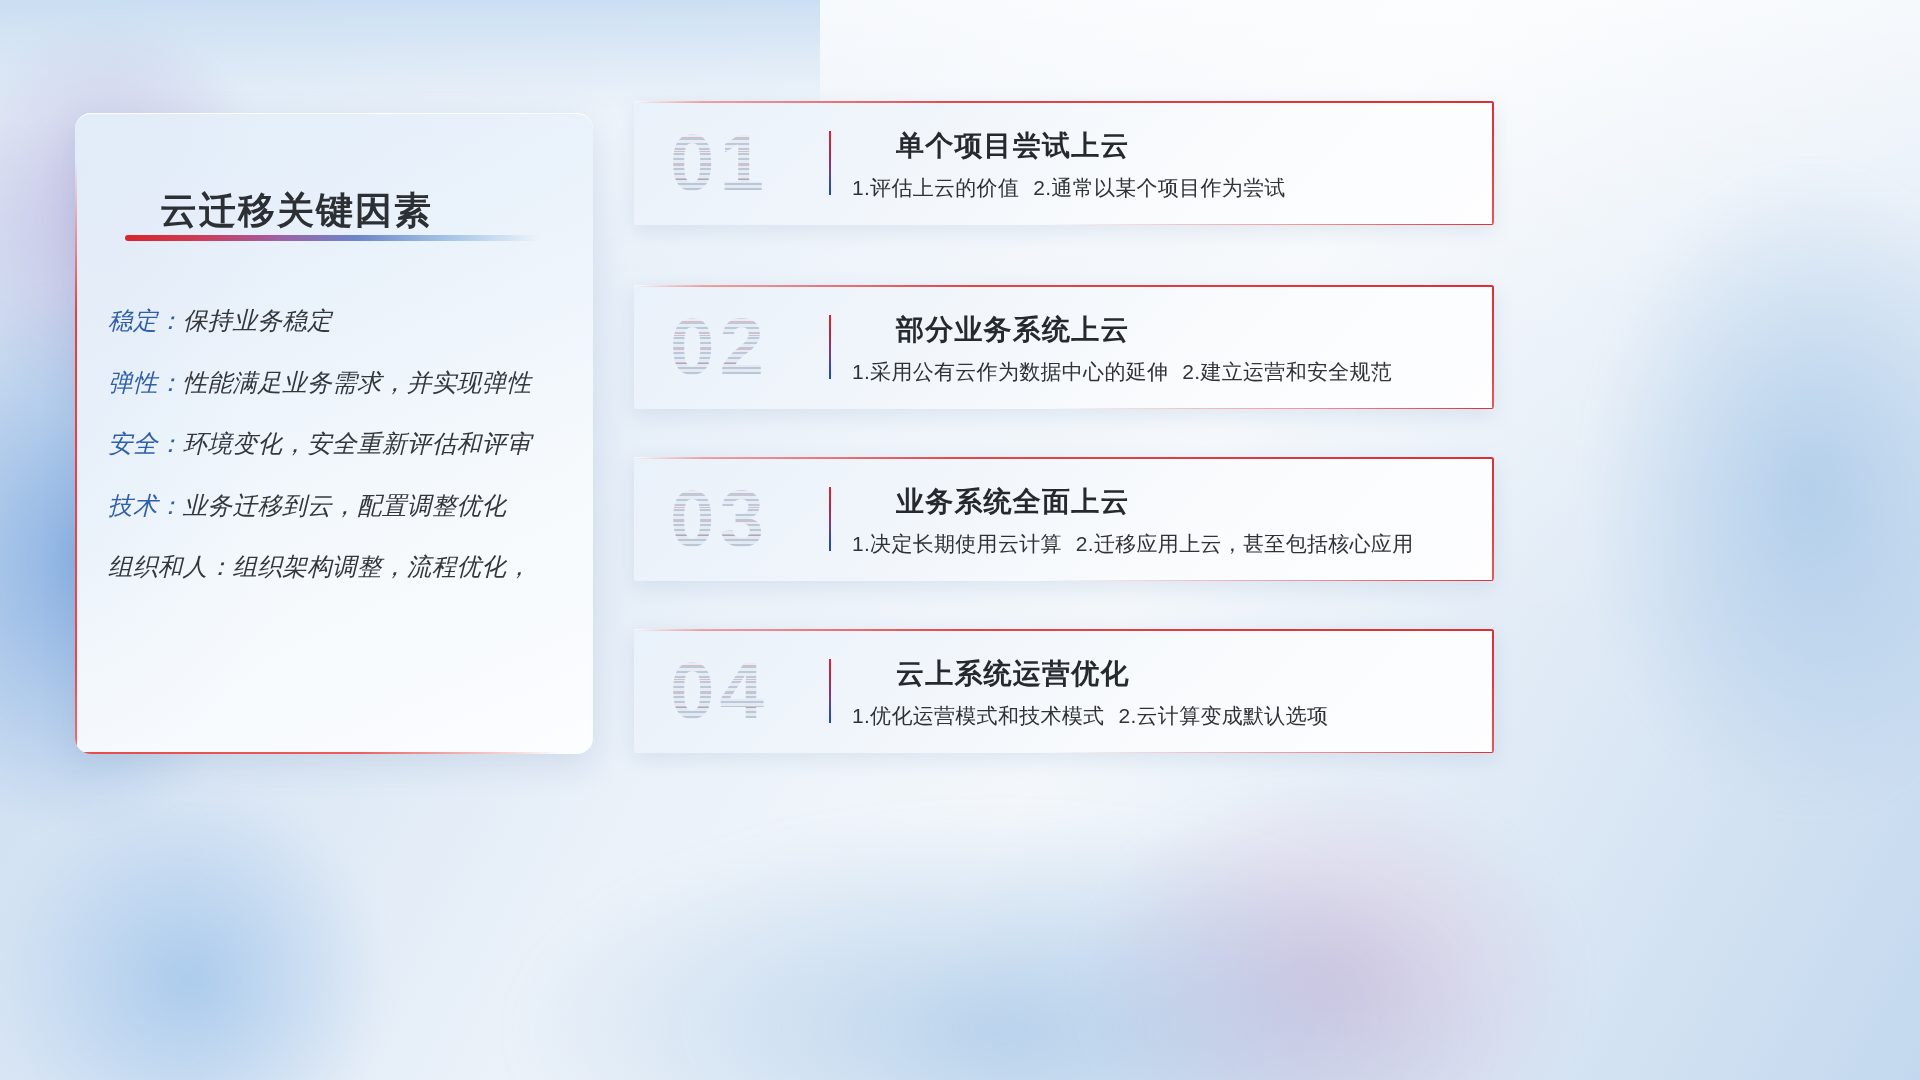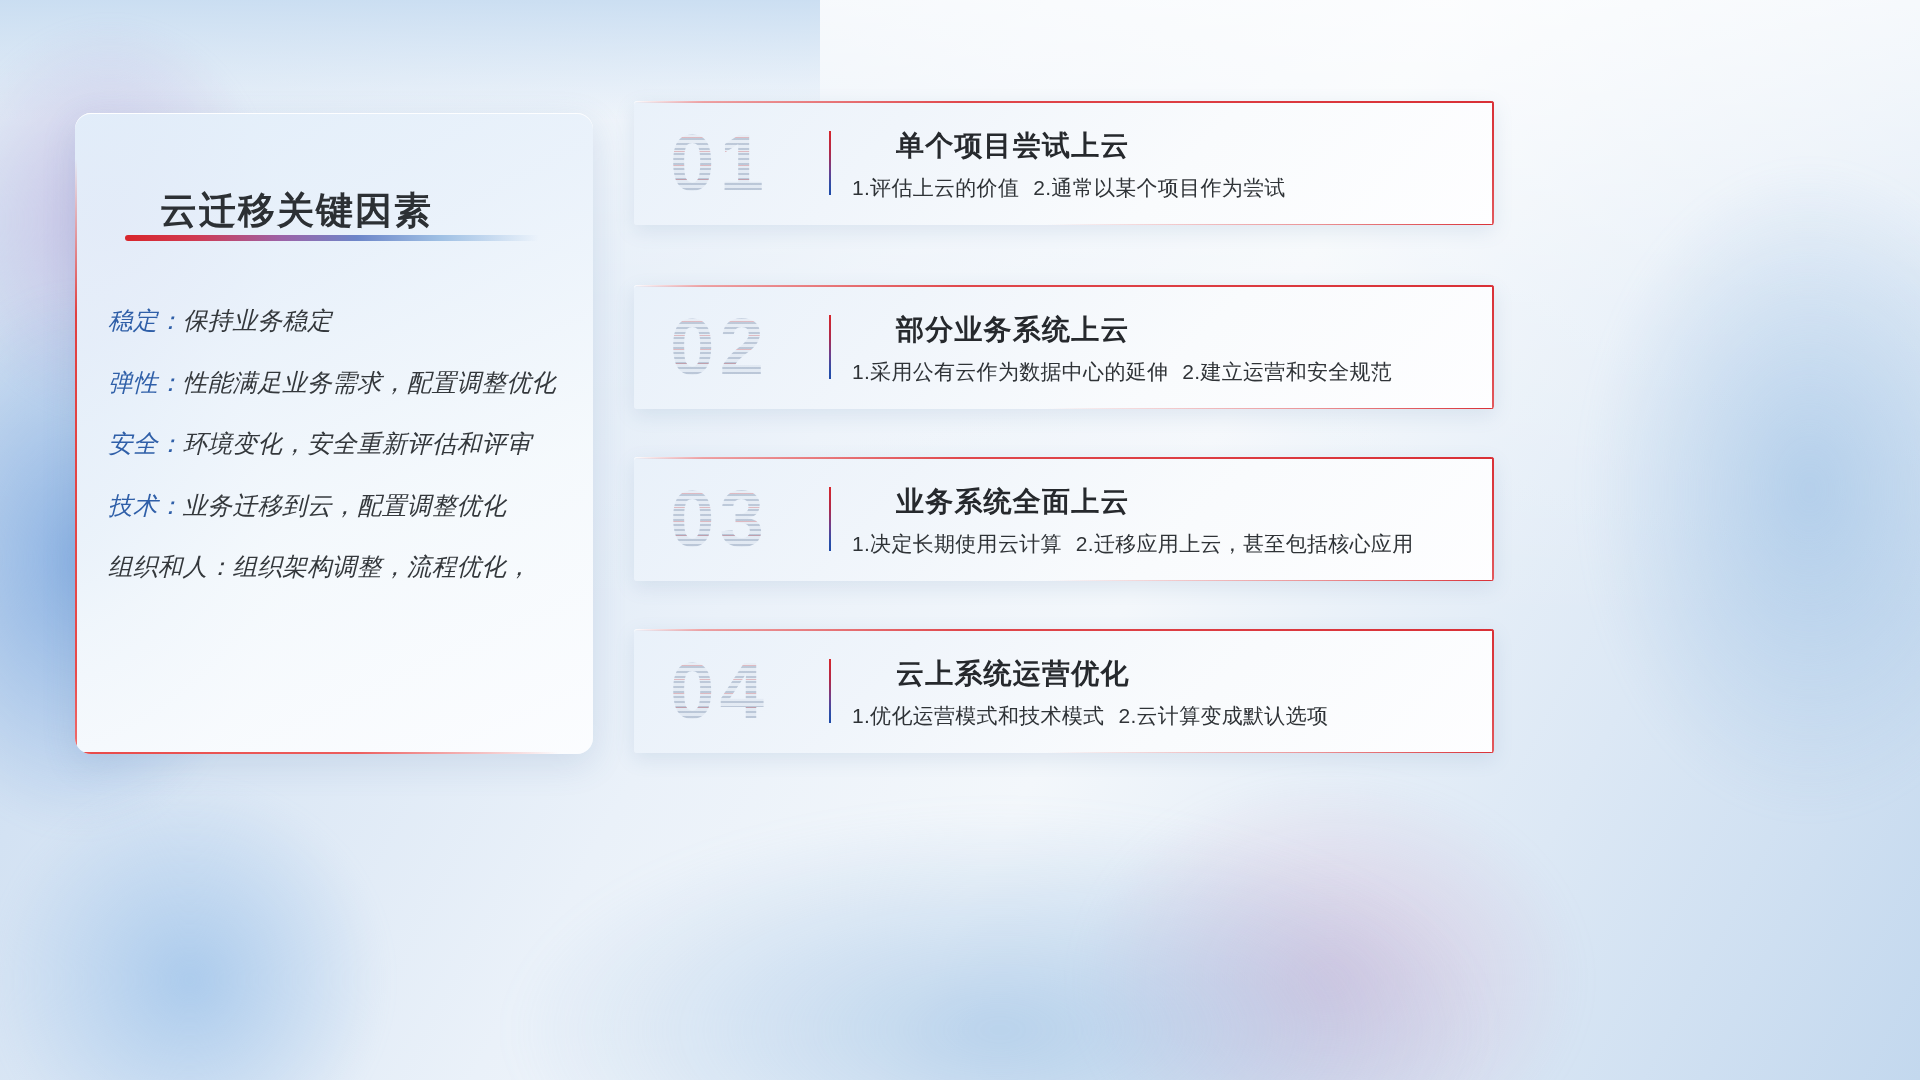--- a/index.html
+++ b/index.html
@@ -200,21 +200,21 @@
     <div class="edge-red-bottom"></div>
 
     <h1 id="left-title">云迁移关键因素</h1>
     <div id="left-underline"></div>
 
     <div id="left-list">
       <div class="li-row">
         <span class="li-key">稳定：</span><span class="li-val">保持业务稳定</span>
       </div>
       <div class="li-row">
-        <span class="li-key">弹性：</span><span class="li-val">性能满足业务需求，配置调整优化</span>
+        <span class="li-key">弹性：</span><span class="li-val">性能满足业务需求，并实现弹性</span>
       </div>
       <div class="li-row">
         <span class="li-key">安全：</span><span class="li-val">环境变化，安全重新评估和评审</span>
       </div>
       <div class="li-row">
         <span class="li-key">技术：</span><span class="li-val">业务迁移到云，配置调整优化</span>
       </div>
       <div class="li-row">
         <span class="li-key-plain">组织和人：</span><span class="li-val">组织架构调整，流程优化，</span>
       </div>

